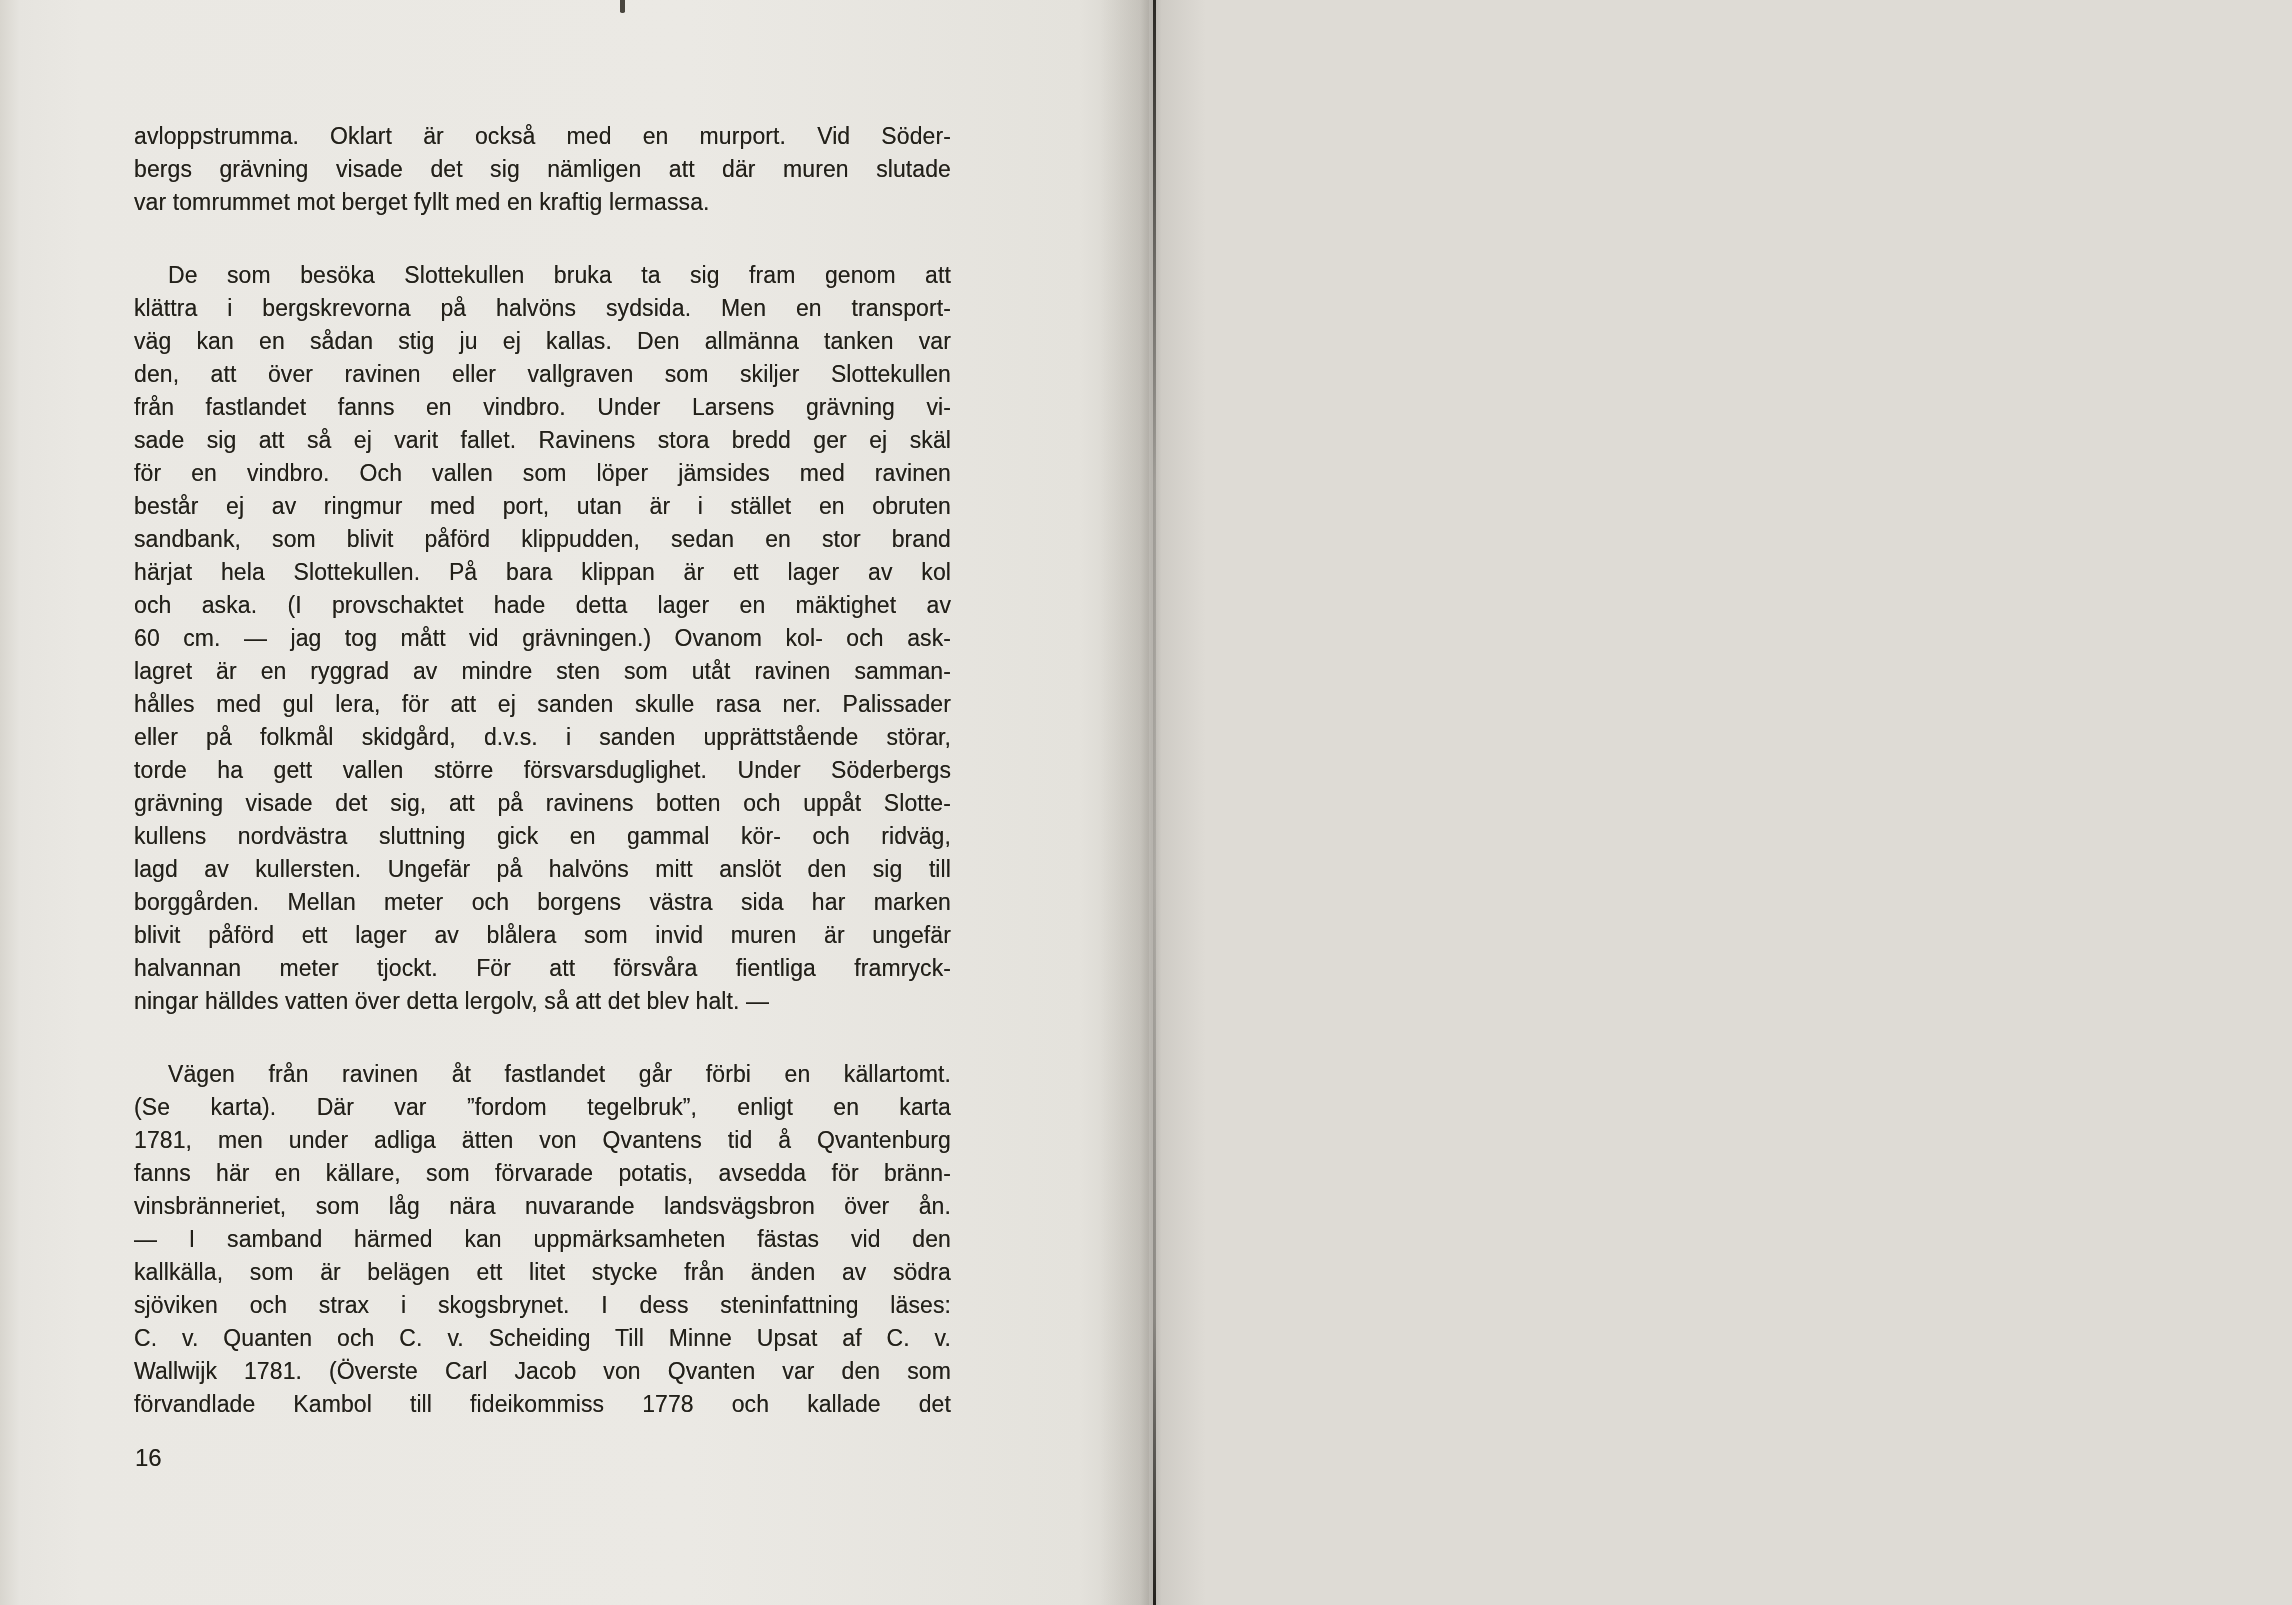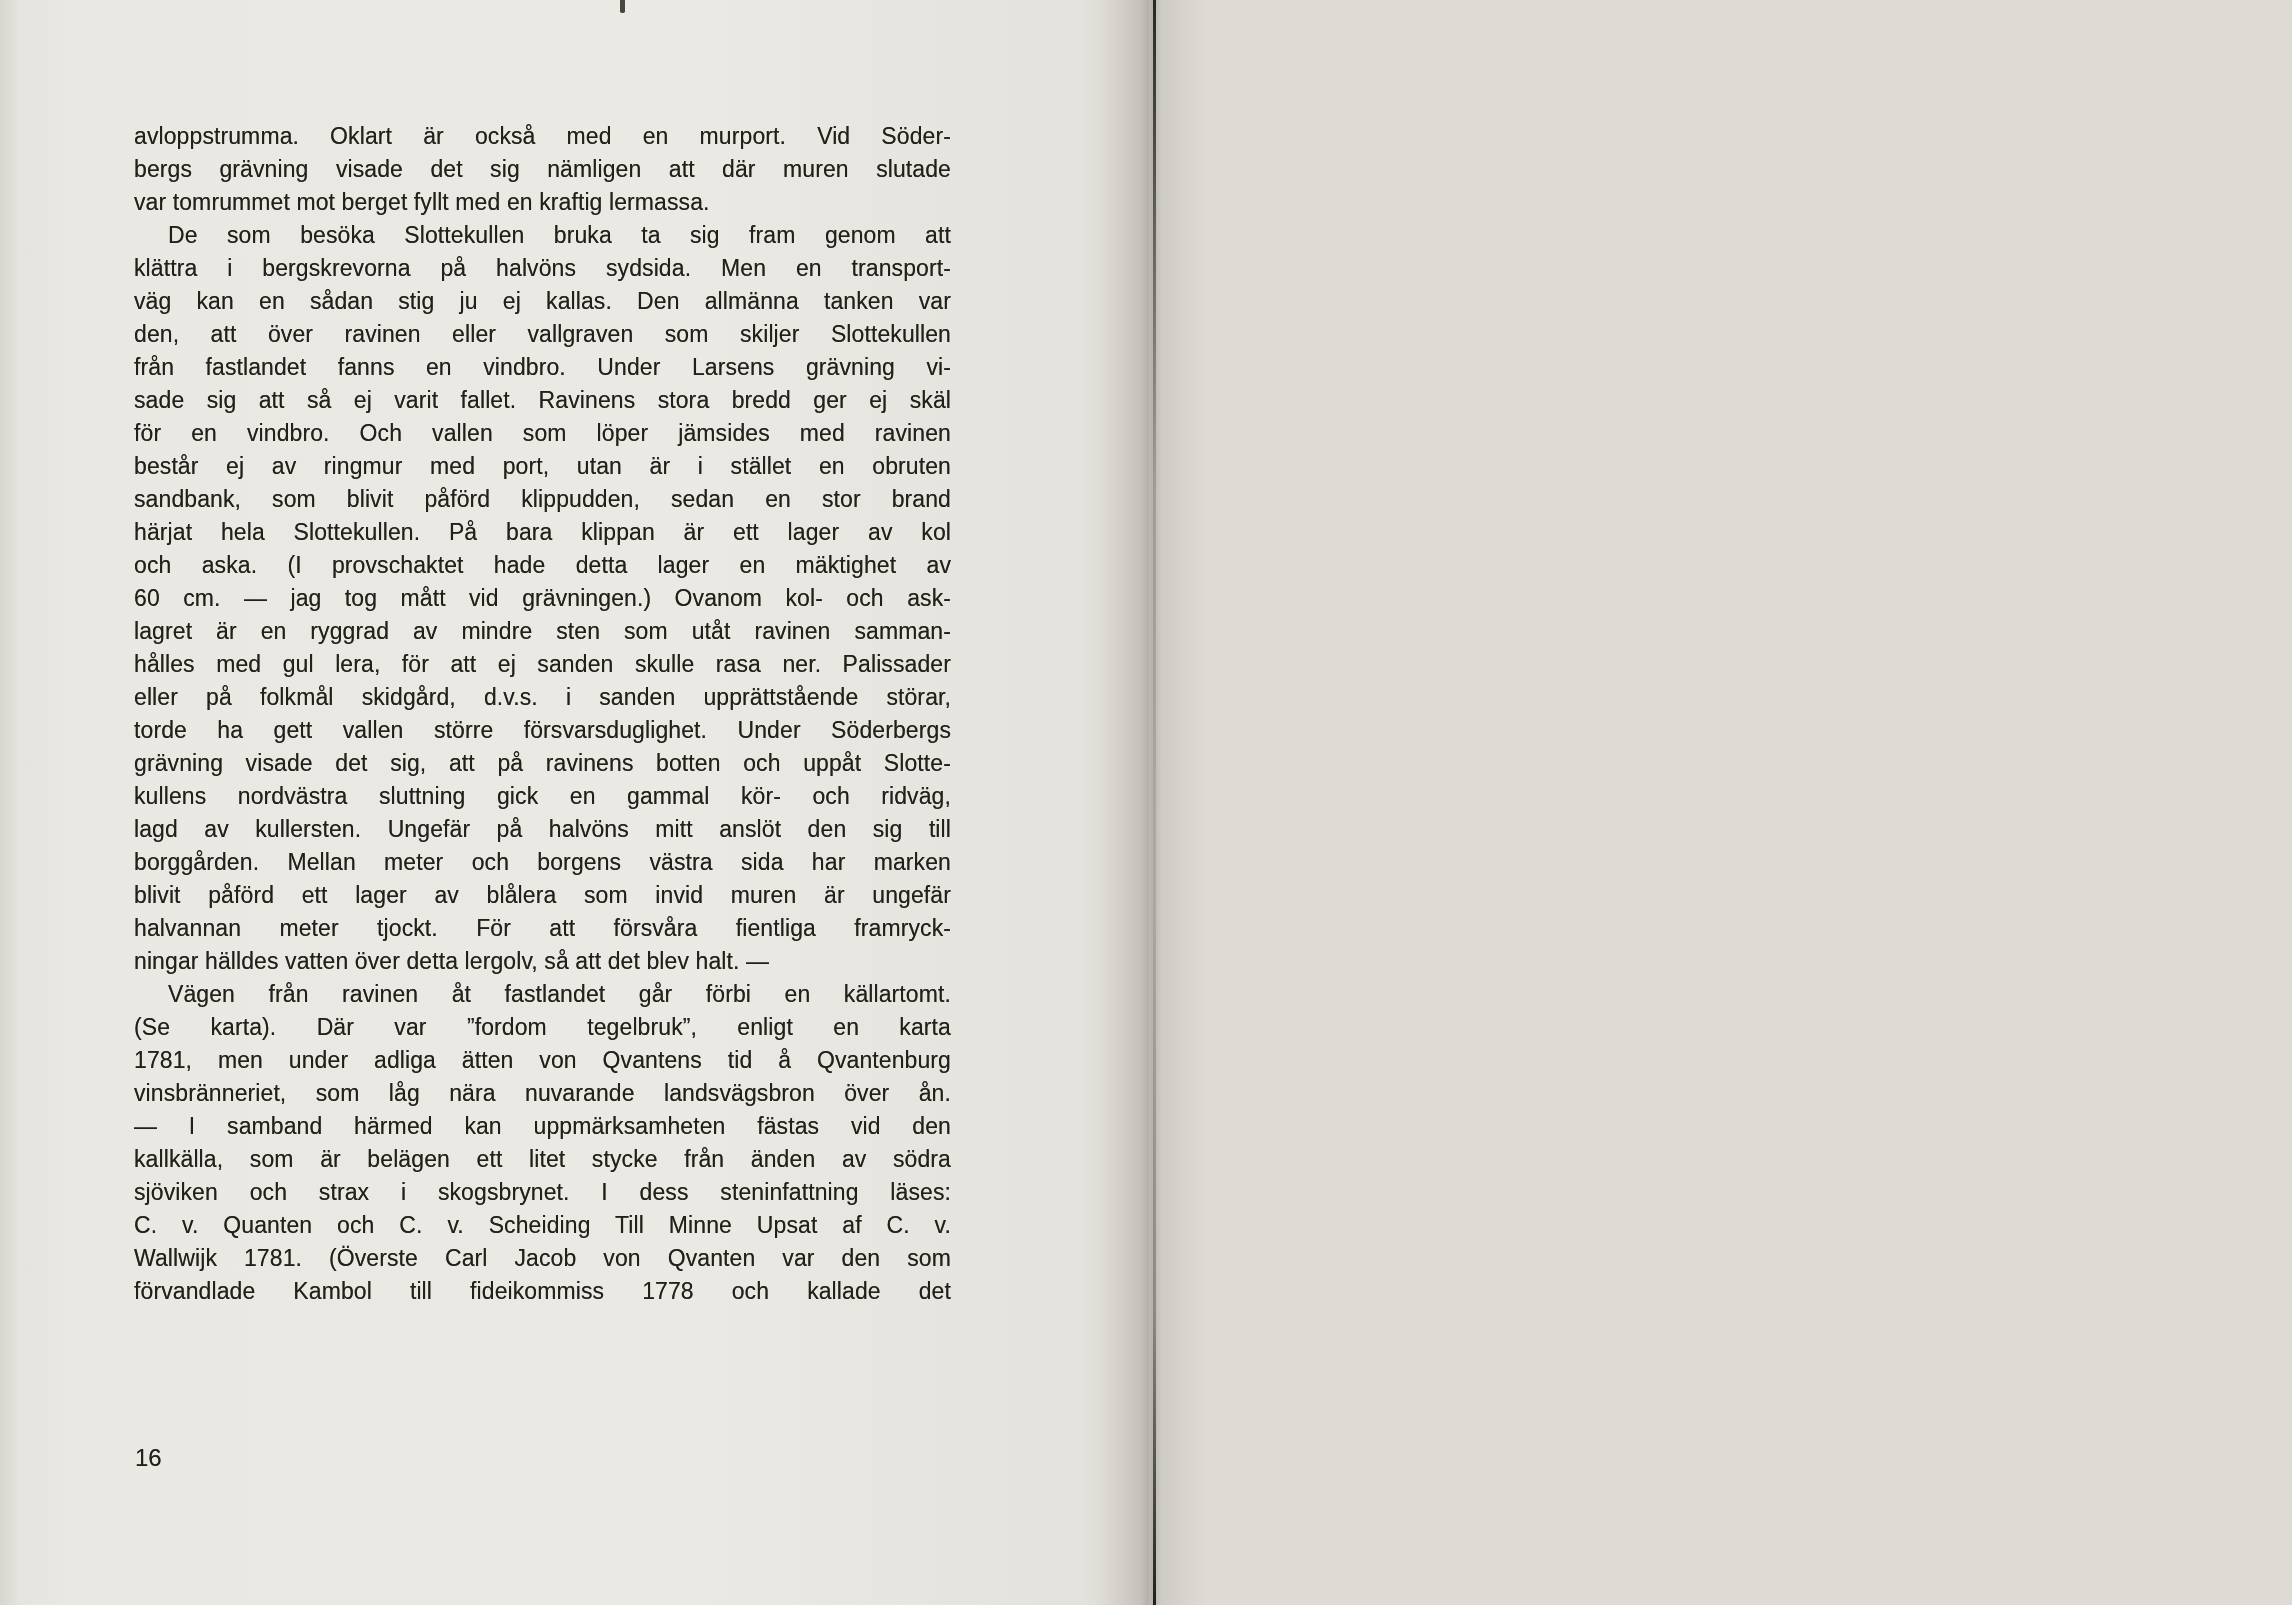--- a/index.html
+++ b/index.html
@@ -82,21 +82,21 @@
     line-height: 33px;
     letter-spacing: 0.1px;
     text-shadow: 0 0 0.4px rgba(30,28,24,0.55);
   }
   #left-text  { left: 134px;  top: 120px; width: 817px; }
   .line {
     text-align: justify;
     text-align-last: justify;
     height: 33px;
   }
-  .line.indent { padding-left: 34px; }
+  .line.indent { padding-left: 34px; margin-top: 40px; }
   .line.end { text-align-last: left; }
   .pagenum {
     position: absolute;
     font-size: 24px;
     color: var(--ink, #222019);
     text-shadow: 0 0 0.4px rgba(30,28,24,0.55);
   }
   #pagenum-left  { left: 135px;  top: 1444px; }
 </style>
 </head>
@@ -128,20 +128,21 @@
         <div class="line">grävning visade det sig, att på ravinens botten och uppåt Slotte-</div>
         <div class="line">kullens nordvästra sluttning gick en gammal kör- och ridväg,</div>
         <div class="line">lagd av kullersten. Ungefär på halvöns mitt anslöt den sig till</div>
         <div class="line">borggården. Mellan meter och borgens västra sida har marken</div>
         <div class="line">blivit påförd ett lager av blålera som invid muren är ungefär</div>
         <div class="line">halvannan meter tjockt. För att försvåra fientliga framryck-</div>
         <div class="line end">ningar hälldes vatten över detta lergolv, så att det blev halt. —</div>
         <div class="line indent">Vägen från ravinen åt fastlandet går förbi en källartomt.</div>
         <div class="line">(Se karta). Där var ”fordom tegelbruk”, enligt en karta</div>
         <div class="line">1781, men under adliga ätten von Qvantens tid å Qvantenburg</div>
+        <div class="line">fanns här en källare, som förvarade potatis, avsedda för bränn-</div>
         <div class="line">vinsbränneriet, som låg nära nuvarande landsvägsbron över ån.</div>
         <div class="line">— I samband härmed kan uppmärksamheten fästas vid den</div>
         <div class="line">kallkälla, som är belägen ett litet stycke från änden av södra</div>
         <div class="line">sjöviken och strax i skogsbrynet. I dess steninfattning läses:</div>
         <div class="line">C. v. Quanten och C. v. Scheiding Till Minne Upsat af C. v.</div>
         <div class="line">Wallwijk 1781. (Överste Carl Jacob von Qvanten var den som</div>
         <div class="line">förvandlade Kambol till fideikommiss 1778 och kallade det</div>
       </div>
     <div class="pagenum" id="pagenum-left">16</div>
   </section>

